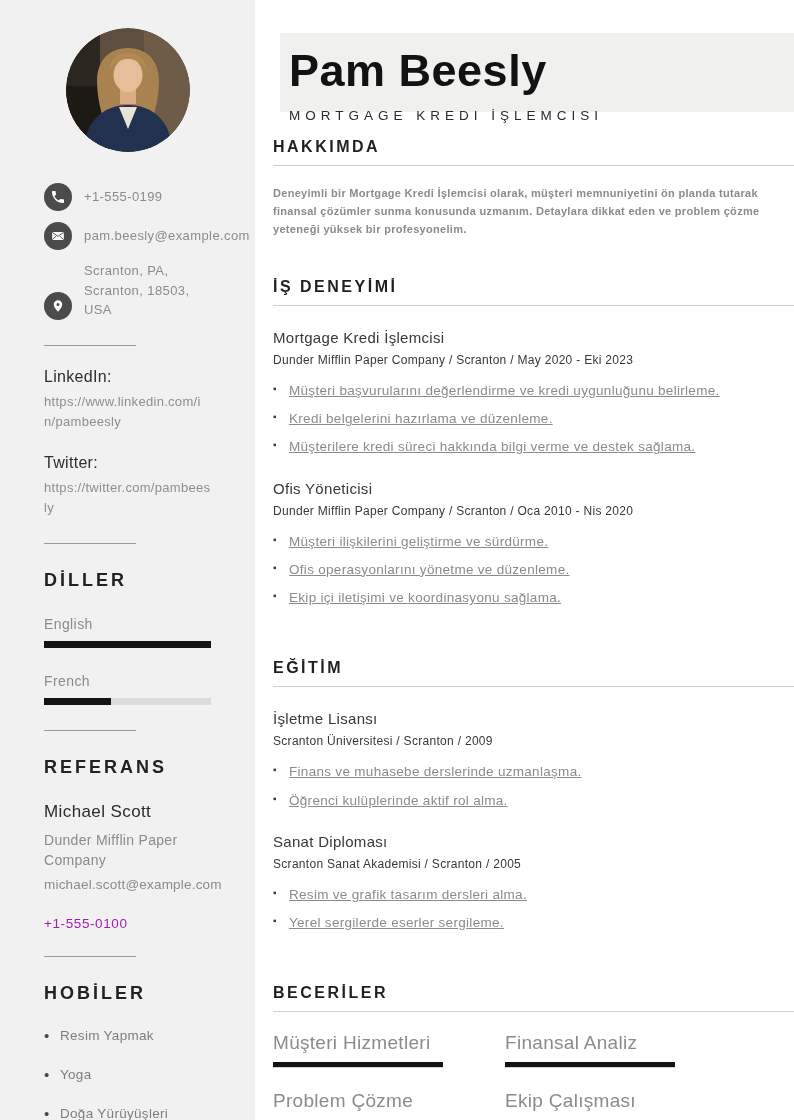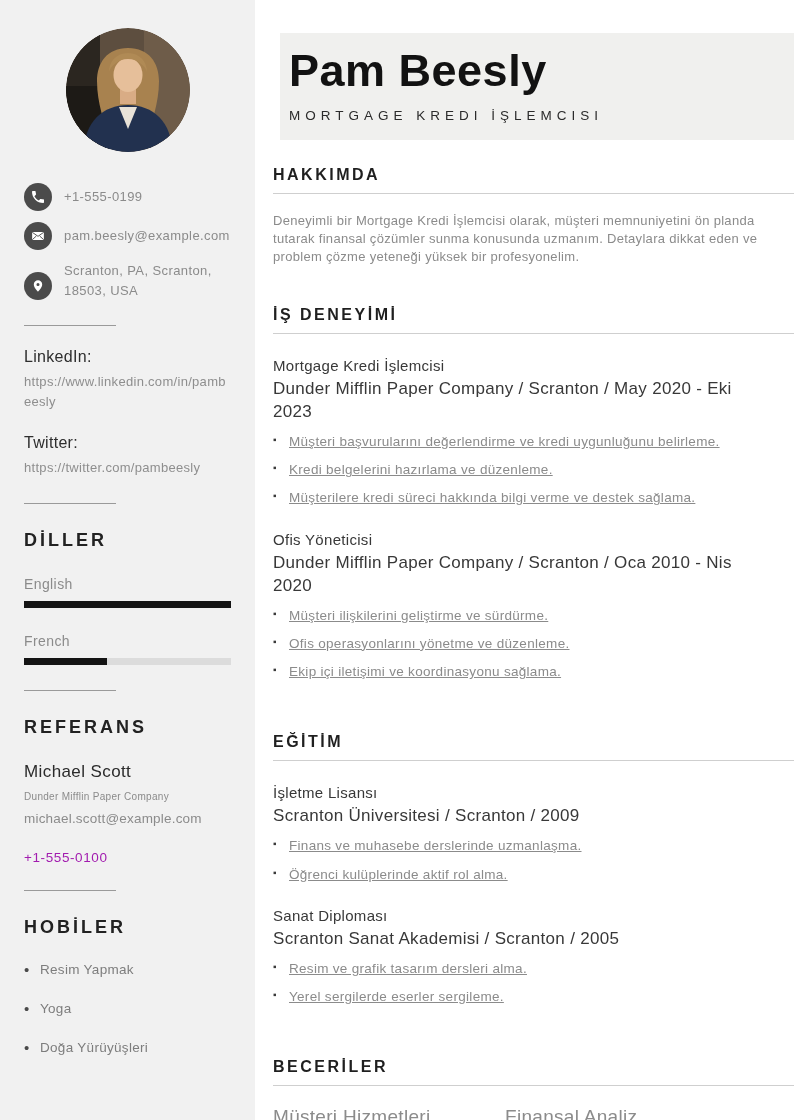--- a/index.html
+++ b/index.html
@@ -1,21 +1,21 @@
 <!DOCTYPE html>
 <html><head>
 <meta charset="utf-8">
 <style>
   * { margin: 0; padding: 0; box-sizing: border-box; }
   html, body { background: #ffffff; }
   body { font-family: "Liberation Sans", sans-serif; }
   .page { width: 794px; height: 1120px; margin: 0 auto; display: flex; overflow: hidden; background: #ffffff; }
 
   
-  .sidebar { width: 255px; flex: 0 0 255px; background: #f1f1f1; padding: 0 24px; }
+  .sidebar { width: 255px; flex: 0 0 255px; background: #f1f1f1; padding: 0 44px; }
   .photo-wrap { width: 124px; height: 124px; margin: 28px auto 0; border-radius: 50%; overflow: hidden; }
   .photo-wrap svg { display: block; }
 
   .contact { list-style: none; margin-top: 31px; }
   .contact li { display: flex; align-items: center; gap: 12px; margin-bottom: 11px; }
   .contact li.loc { align-items: flex-end; }
   .icon-circle { width: 28px; height: 28px; border-radius: 50%; background: #4b4b4b; flex: 0 0 28px;
                  display: flex; align-items: center; justify-content: center; }
   .icon-circle svg { width: 16px; height: 16px; display: block; }
   .contact-text { font-size: 13px; color: #8b8b8b; line-height: 1.5; letter-spacing: 0.4px; }
@@ -25,47 +25,47 @@
   .side-heading { margin-top: 26px; font-size: 18px; font-weight: 700; letter-spacing: 3px; color: #222; }
 
   .link-label { margin-top: 22px; font-size: 16px; color: #2e2e2e; letter-spacing: 0.3px; }
   .link-url { margin-top: 6px; font-size: 13px; color: #8e8e8e; line-height: 1.55; word-break: break-all; letter-spacing: 0.3px; }
 
   .lang-name { margin-top: 25px; font-size: 14px; color: #8b8b8b; letter-spacing: 0.4px; }
   .lang-track { margin-top: 9px; width: 100%; height: 7px; background: #dcdcdc; }
   .lang-fill { height: 100%; background: #141414; }
 
   .ref-name { margin-top: 24px; font-size: 17px; color: #2b2b2b; letter-spacing: 0.4px; }
-  .ref-company { margin-top: 8px; font-size: 10px; color: #8b8b8b; line-height: 1.45; max-width: 172px; letter-spacing: 0.3px; }
+  .ref-company { margin-top: 8px; font-size: 14px; color: #8b8b8b; line-height: 1.45; max-width: 172px; letter-spacing: 0.3px; }
   .ref-email { margin-top: 6px; font-size: 13.5px; color: #8b8b8b; letter-spacing: 0.2px; }
   .ref-phone { margin-top: 24px; font-size: 13.5px; color: #a21caf; letter-spacing: 0.6px; }
 
   .hobby-list { list-style: none; margin-top: 18px; }
   .hobby-list li { position: relative; padding-left: 16px; margin-top: 24px; font-size: 13.5px; color: #7d7d7d; letter-spacing: 0.3px; }
   .hobby-list li::before { content: "•"; position: absolute; left: 0; top: -1px; color: #4a4a4a; font-size: 15px; }
 
   
   .main { flex: 1; background: #ffffff; padding: 0 20px 0 18px; }
-  .band { background: #f0f0ee; margin: 33px 0 0 7px; margin-right: -20px; height: 107px; padding: 13px 0 12px 9px; }
+  .band { background: #f0f0ee; margin: 33px 0 0 7px; margin-right: -20px; height: 79px; padding: 13px 0 12px 9px; }
   .person-name { font-size: 45px; font-weight: 700; color: #121212; letter-spacing: 0.5px; line-height: 1.1; }
   .person-title { margin-top: 12px; font-size: 13.5px; color: #2b2b2b; letter-spacing: 5px; }
 
   .section h2 { font-size: 16px; font-weight: 700; letter-spacing: 2.5px; color: #1f1f1f; }
   .rule { height: 1px; background: #cfcfcf; margin-top: 9px; margin-right: -20px; }
 
   .sec-about { margin-top: 26px; }
-  .sec-about p { margin-top: 18px; font-size: 13px; color: #8b8b8b; line-height: 18px; letter-spacing: 0.3px; }
+  .sec-about p { margin-top: 18px; font-size: 11px; color: #8b8b8b; line-height: 18px; letter-spacing: 0.3px; font-weight: bold; }
 
   .sec-exp { margin-top: 40px; }
   .sec-edu { margin-top: 52px; }
   .sec-skills { margin-top: 52px; }
 
   .entry { margin-top: 20px; }
   .entry h3 { font-size: 15px; font-weight: 400; color: #383838; line-height: 23px; letter-spacing: 0.3px; }
-  .entry .meta { font-size: 17px; color: #383838; line-height: 23px; letter-spacing: 0.3px; }
+  .entry .meta { font-size: 12px; color: #383838; line-height: 23px; letter-spacing: 0.3px; }
   .entry ul { list-style: none; margin-top: 10px; }
   .entry ul li { position: relative; padding-left: 16px; margin-bottom: 10px; font-size: 13.5px; color: #8b8b8b; letter-spacing: 0.3px; line-height: 1.35; text-decoration: underline; }
   .entry ul li::before { content: "▪"; position: absolute; left: 0; top: 0; color: #3a3a3a; font-size: 10px; }
 
   .skills-grid { margin-top: 20px; display: grid; grid-template-columns: 232px 1fr; row-gap: 22px; }
   .skill-label { font-size: 19px; color: #8b8b8b; letter-spacing: 0.3px; }
   .skill-bar { margin-top: 8px; width: 170px; height: 6px; background: #e0e0e0; border-bottom: 1px solid #d5d5d5; }
   .skill-fill { height: 100%; background: #131313; }
 </style>
 </head>

